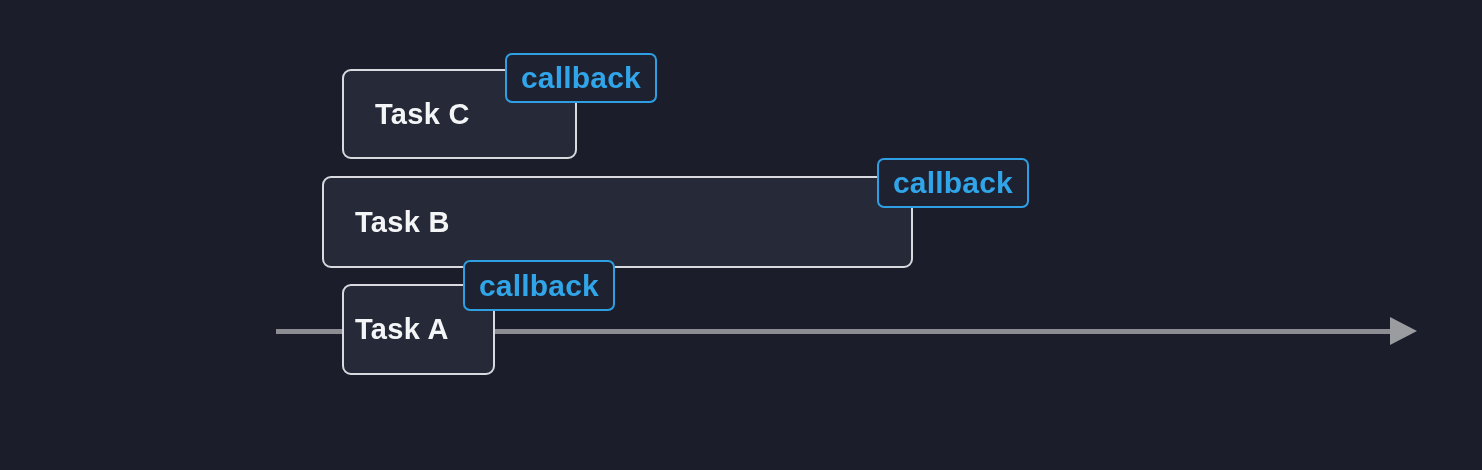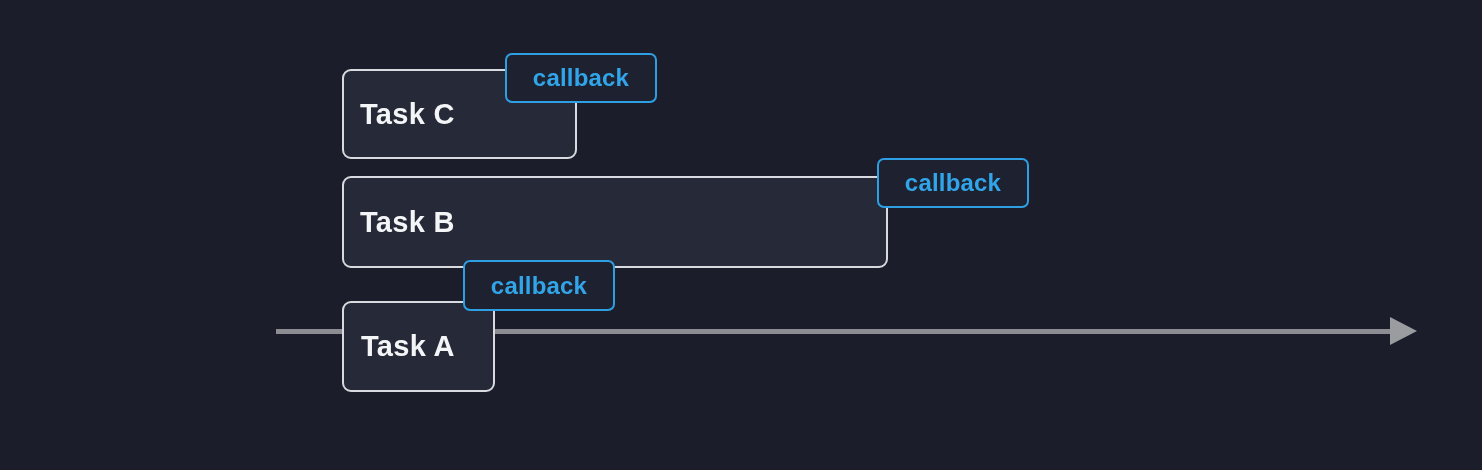--- a/index.html
+++ b/index.html
@@ -55,40 +55,40 @@
     border-bottom: 14px solid transparent;
   }
   .task {
     position: absolute;
     box-sizing: border-box;
     background: var(--task-fill);
     border: 2px solid var(--task-border);
     border-radius: 9px;
     display: flex;
     align-items: center;
-    padding-left: 16px;
+    padding-left: 31px;
     color: var(--task-text);
     font-size: 29px;
     font-weight: 700;
     letter-spacing: 0.3px;
   }
   .task-c { left: 342px; top: 69px;  width: 235px; height: 90px; }
-  .task-b { left: 342px; top: 176px; width: 546px; height: 92px; }
-  .task-a { left: 342px; top: 301px; width: 153px; height: 91px; padding-left: 17px; }
+  .task-b { left: 322px; top: 176px; width: 591px; height: 92px; }
+  .task-a { left: 342px; top: 284px; width: 153px; height: 91px; padding-left: 11px; }
   .badge {
     position: absolute;
     box-sizing: border-box;
     background: var(--badge-fill);
     border: 2px solid var(--badge-border);
     border-radius: 7px;
     display: flex;
     align-items: center;
     justify-content: center;
     color: var(--badge-text);
-    font-size: 24px;
+    font-size: 30px;
     font-weight: 700;
     letter-spacing: 0.2px;
   }
   .badge-c { left: 505px; top: 53px;  width: 152px; height: 50px; }
   .badge-b { left: 877px; top: 158px; width: 152px; height: 50px; }
   .badge-a { left: 463px; top: 260px; width: 152px; height: 51px; }
 </style>
 </head>
 <body>
 

